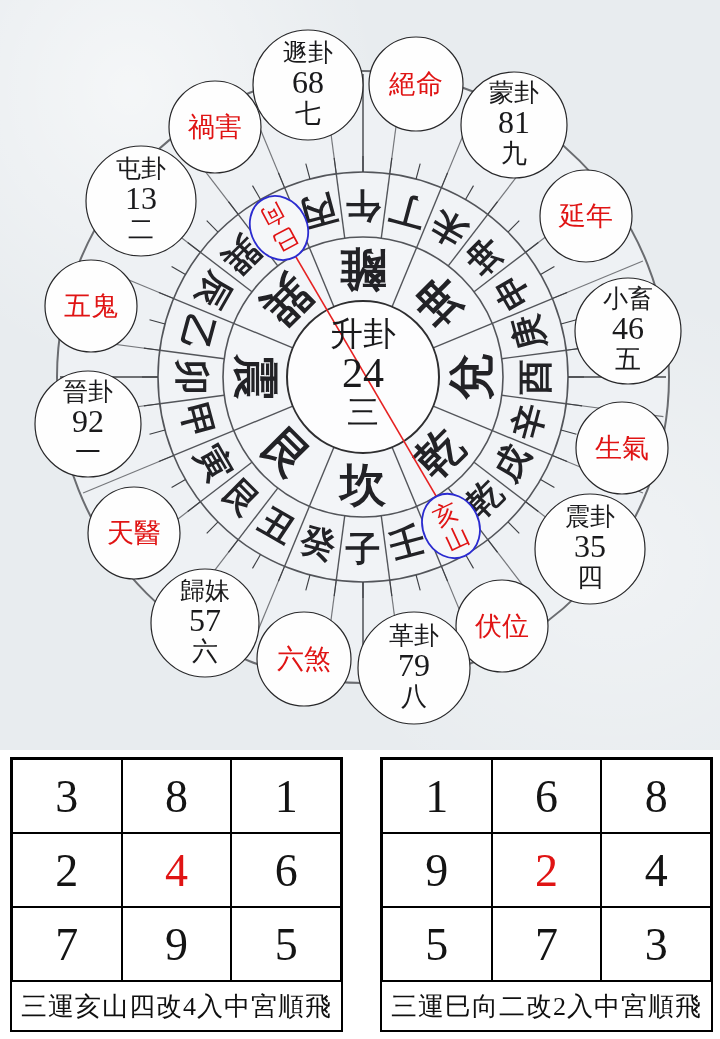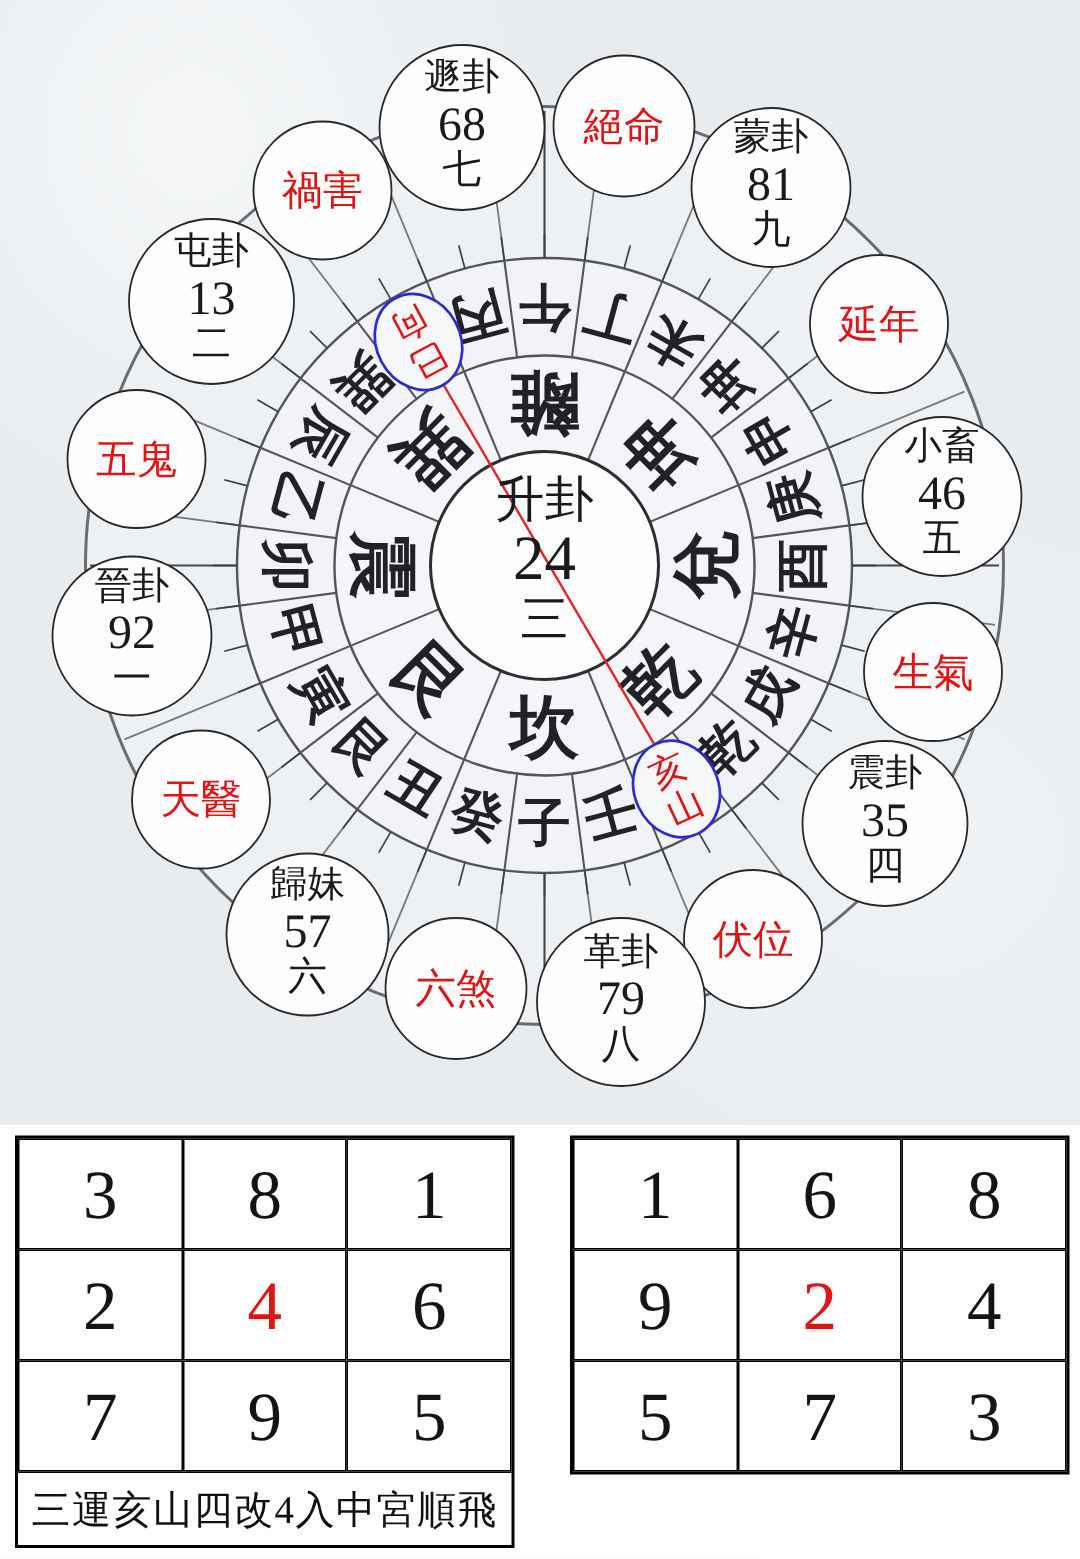--- a/index.html
+++ b/index.html
@@ -263,14 +263,15 @@
         <div class="cell">1</div>
         <div class="cell">6</div>
         <div class="cell">8</div>
         <div class="cell">9</div>
         <div class="cell red">2</div>
         <div class="cell">4</div>
         <div class="cell">5</div>
         <div class="cell">7</div>
         <div class="cell">3</div>
       </div>
+    <div class="gcaption">三運巳向二改2入中宮順飛</div>
   </div>
 </div>
 
 </body></html>

